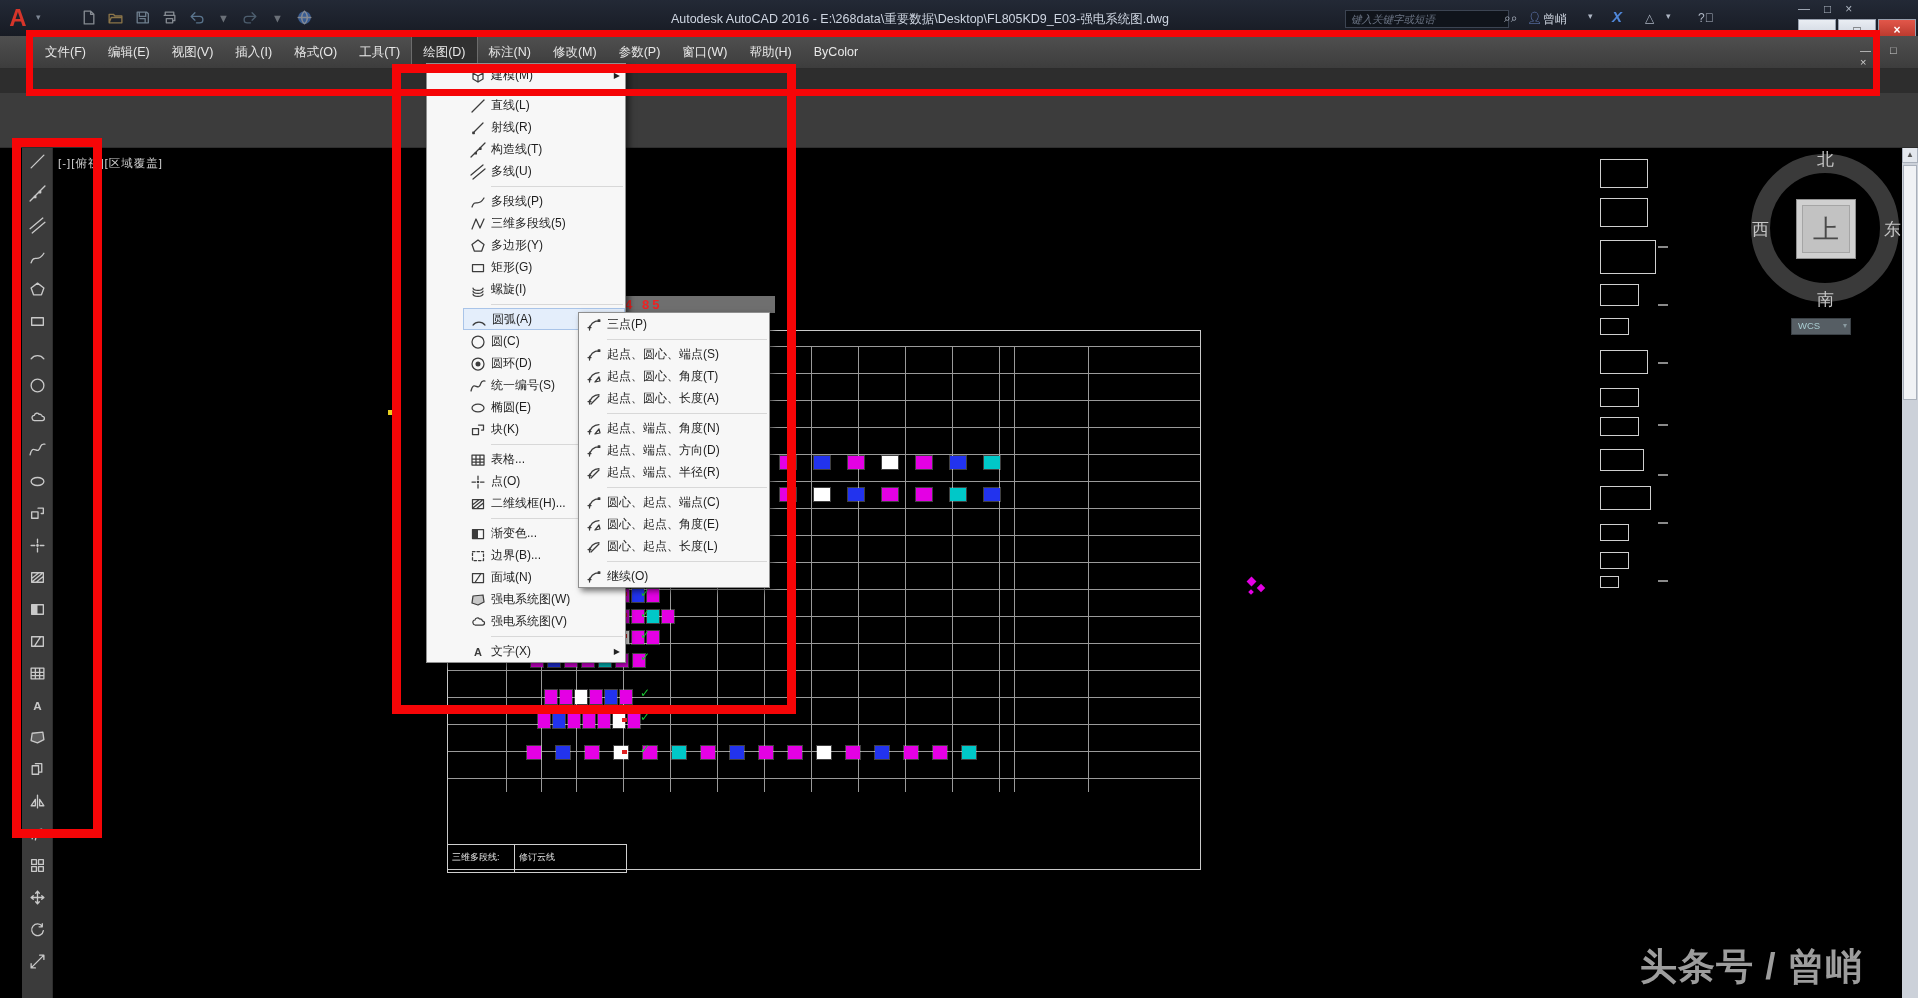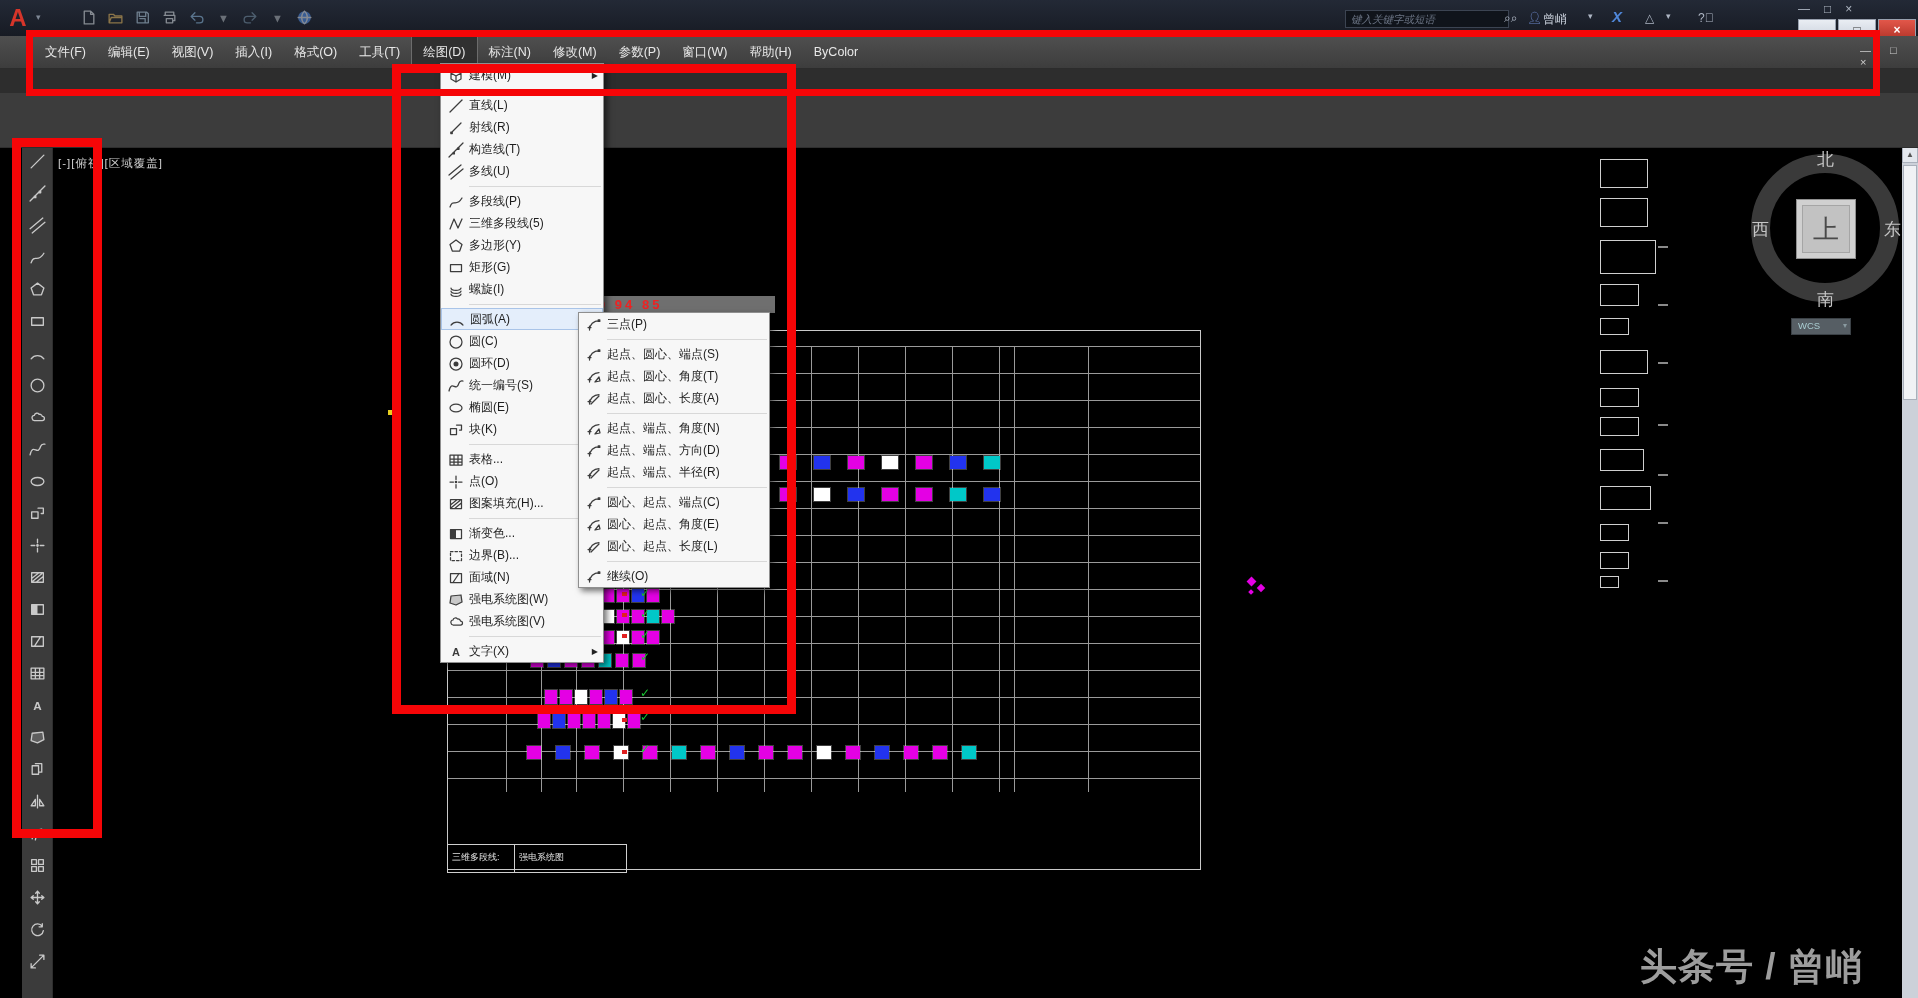--- a/index.html
+++ b/index.html
@@ -83,21 +83,21 @@
   #wcs-chip{left:1791px;top:318px;width:52px;height:15px;background:#565e64;border:1px solid #3b4146;z-index:4;
     color:#a9ccd1;font-size:9.5px;line-height:14px;padding-left:6px;}
   #wcs-chip .caret{position:absolute;right:3px;top:0;color:#8a9aa0;font-size:8px;}
   
   #scrollbar{left:1902px;top:147px;width:16px;height:851px;background:#ccd1d9;z-index:6;}
   #sb-up{position:absolute;left:0;top:0;width:16px;height:16px;background:#e3e7ed;border:1px solid #a9b0bb;
     box-sizing:border-box;color:#555;font-size:8px;text-align:center;line-height:14px;}
   #sb-thumb{position:absolute;left:1px;top:18px;width:14px;height:235px;background:#f0f2f5;border:1px solid #a9b0bb;box-sizing:border-box;}
   
   .menupanel{position:absolute;background:#f7f7f7;border:1px solid #8f8f8f;box-shadow:3px 3px 6px rgba(0,0,0,.55);z-index:30;}
-  #draw-menu{left:440px;top:63px;width:162px;}
+  #draw-menu{left:426px;top:63px;width:162px;padding-left:36px;}
   #arc-menu{left:578px;top:312px;width:190px;}
   .mrow{height:22px;display:flex;align-items:center;padding:0 2px;position:relative;}
   .mrow .mic{width:26px;text-align:center;color:#3c3c3c;flex:none;}
   .mrow .mic svg{vertical-align:middle;}
   .mrow .mlab{font-size:12px;color:#1e1e1e;white-space:nowrap;}
   .mrow .marr{position:absolute;right:5px;color:#222;font-size:8px;}
   .mrow.sel{background:#e4eefb;border:1px solid #a9c4e8;height:20px;}
   .msep{height:1px;background:#d8d8d8;margin:4px 2px 3px 28px;}
   
   .redrect{position:absolute;border:solid #f60507;z-index:40;}
@@ -137,20 +137,21 @@
           <path d="M13 7 H5 a3 3 0 1 0 0 6 h3 M13 7 L9.5 3.5 M13 7 L9.5 10.5" stroke="#6a8296" stroke-width="1.25"></path>
         </svg></span>
       <span class="ticon"><svg viewBox="0 0 16 16" width="100%" height="100%" fill="none" stroke-linecap="round" stroke-linejoin="round">
           <text x="8" y="12" font-size="11" font-weight="bold" text-anchor="middle" fill="#9aa0a6" stroke="none" font-family="Liberation Sans,sans-serif">▾</text>
         </svg></span>
       <span class="ticon"><svg viewBox="0 0 16 16" width="100%" height="100%" fill="none" stroke-linecap="round" stroke-linejoin="round">
           <path d="M14 8 a6 6 0 1 0 -12 0 a6 6 0 1 0 12 0" fill="#4a7fd0" stroke="none"></path>
           <path d="M2 8 h12 M8 2 a8 8 0 0 1 0 12 a8 8 0 0 1 0 -12" stroke="currentColor" stroke-width="1.25"></path>
         </svg></span>
     </div>
+  <div class="abs" id="app-title">Autodesk AutoCAD 2016 - E:\268data\重要数据\Desktop\FL805KD9_E03-强电系统图.dwg</div>
   <div class="abs" id="search-box">键入关键字或短语</div>
   <div class="abs tb-glyph" style="left:1504px">⌕⌕</div>
   <div class="abs tb-glyph" style="left:1527px;color:#6b86c8">👤︎</div>
   <div class="abs" id="user-name">曾峭</div>
   <div class="abs tb-glyph" style="left:1588px;font-size:9px">▾</div>
   <div class="abs" id="x-logo">X</div>
   <div class="abs tb-glyph" style="left:1645px">△</div>
   <div class="abs tb-glyph" style="left:1666px;font-size:9px">▾</div>
   <div class="abs tb-glyph" style="left:1698px">?⃝</div>
   <div class="abs" id="os-btns">
@@ -445,21 +446,21 @@
 <div class="abs" id="cadtable">
   <div class="gridH"></div>
   <div class="gridV"></div>
   <div class="vline" style="left:58px;top:15px;height:446px"></div>
   <div class="vline" style="left:93px;top:15px;height:446px"></div>
   <div class="vline" style="left:566px;top:15px;height:446px"></div>
   <div class="vline" style="left:640px;top:15px;height:446px"></div>
 </div>
 <div class="abs" id="titleblock">
   <div class="cell c1">三维多段线:</div>
-  <div class="cell">强电系统图</div>
+  <div class="cell">修订云线</div>
 </div>
 
 <div class="abs" id="dimtip">
   <div id="dimtext">0 94 85</div>
 </div>
 <div class="abs" id="ydot"></div>
 <div id="blocks-layer">
     <div class="block abs" style="left: 780px; top: 456px; width: 16px; height: 13px; background: rgb(228, 0, 228); outline: rgba(255, 255, 255, 0.25) solid 1px;"></div>
     <div class="block abs" style="left: 814px; top: 456px; width: 16px; height: 13px; background: rgb(34, 51, 238); outline: rgba(255, 255, 255, 0.25) solid 1px;"></div>
     <div class="block abs" style="left: 848px; top: 456px; width: 16px; height: 13px; background: rgb(228, 0, 228); outline: rgba(255, 255, 255, 0.25) solid 1px;"></div>
@@ -716,21 +717,21 @@
             <path d="M9.3 8 a1.3 1.3 0 1 0 -2.6 0 a1.3 1.3 0 1 0 2.6 0" fill="currentColor" stroke="none"></path>
             <path d="M8 2 v3.5 M8 10.5 V14 M2 8 h3.5 M10.5 8 H14" stroke="currentColor" stroke-width="1.25"></path>
           </svg></span></span>
       <span class="mlab">点(O)</span>
       <span class="marr">▶</span>
     </div>
     <div class="mrow">
       <span class="mic"><span style="display:inline-block;width:16px;height:16px"><svg viewBox="0 0 16 16" width="100%" height="100%" fill="none" stroke-linecap="round" stroke-linejoin="round">
             <path d="M2.5 3.5 h11 v9 h-11 Z M3.5 11.5 L12 4.5 M3 8.5 L9 3.8 M7 12.2 L13.3 7" stroke="currentColor" stroke-width="1.25"></path>
           </svg></span></span>
-      <span class="mlab">图案填充(H)...</span>
+      <span class="mlab">二维线框(H)...</span>
     </div>
     <div class="msep"></div>
     <div class="mrow">
       <span class="mic"><span style="display:inline-block;width:16px;height:16px"><svg viewBox="0 0 16 16" width="100%" height="100%" fill="none" stroke-linecap="round" stroke-linejoin="round">
             <path d="M2.5 3.5 h5.5 v9 h-5.5 Z" fill="currentColor" stroke="none"></path>
             <path d="M2.5 3.5 h11 v9 h-11 Z" stroke="currentColor" stroke-width="1.25"></path>
           </svg></span></span>
       <span class="mlab">渐变色...</span>
     </div>
     <div class="mrow">

